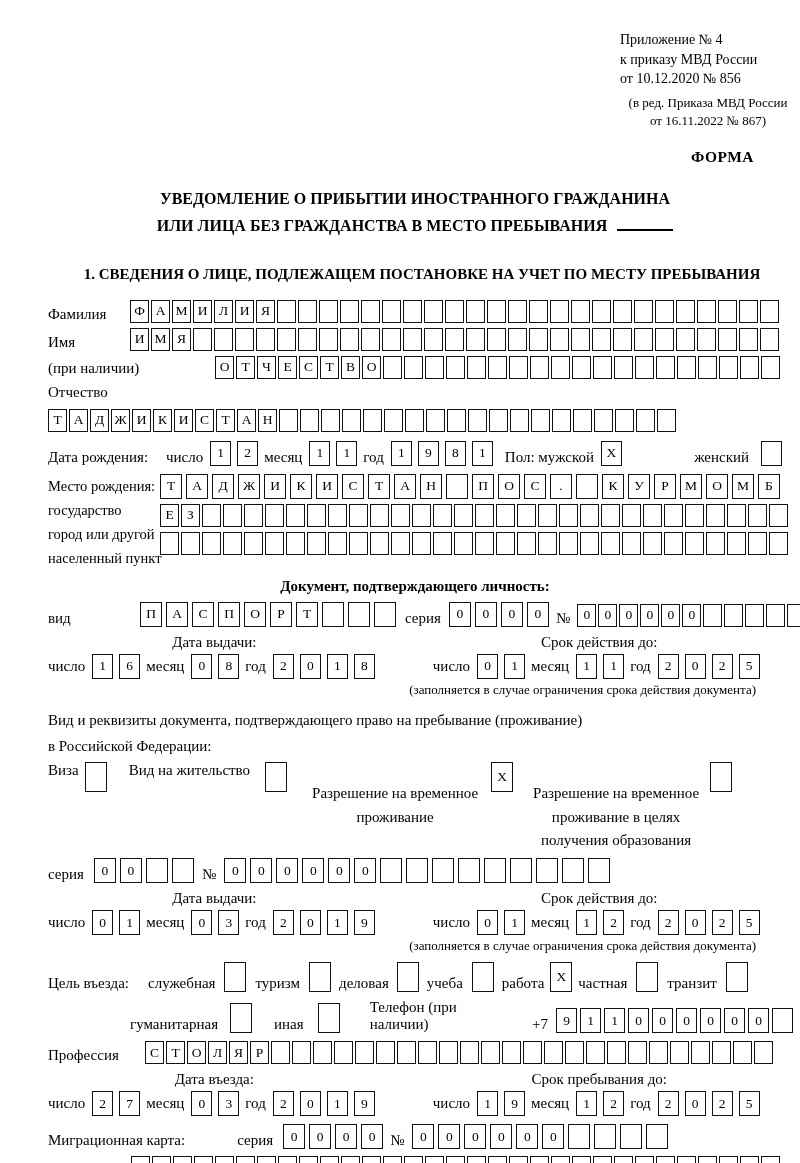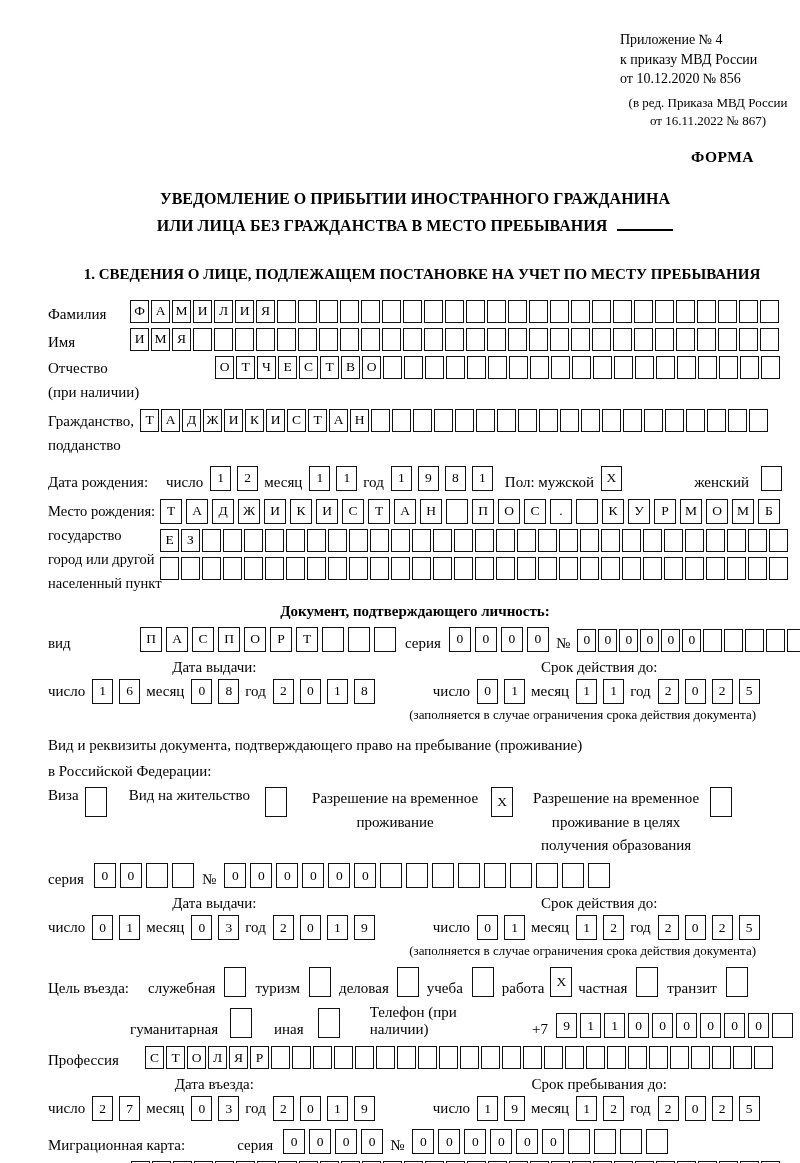--- a/index.html
+++ b/index.html
@@ -30,21 +30,21 @@
   .dcells .cell{width:21px;height:25px;margin-right:6px;}
   .cb .cell{width:21px;height:25px;margin-right:0;}
   .cbt .cell{width:22px;height:30px;margin-right:0;}
   .subhead{text-align:center;font-weight:bold;margin:8px 14px 7px 0;}
   .dpair{display:flex;margin-top:7px;}
   .dh{text-align:center;margin-bottom:3px;}
   .dvals{display:flex;align-items:center;}
   .word{margin-right:7px;white-space:nowrap;}
   .note{text-align:right;font-size:13px;padding-right:40px;margin-top:3px;}
   .plain{margin-top:9px;line-height:1.75;}
-  .stack{text-align:center;line-height:1.55;}
+  .stack{text-align:center;line-height:1.55;margin-top:20px;}
 </style>
 </head>
 <body>
 
 <div class="page">
 
   <div class="appendix">
     <div>Приложение № 4</div>
     <div>к приказу МВД России</div>
     <div>от 10.12.2020 № 856</div>
@@ -132,22 +132,22 @@
         <span class="cell"></span>
         <span class="cell"></span>
         <span class="cell"></span>
         <span class="cell"></span>
         <span class="cell"></span>
       </span>
   </div>
 
   <div class="row row-top">
     <div class="lbl lines" style="width:167px">
+      <div>(при наличии)</div>
       <div>Отчество</div>
-      <div>(при наличии)</div>
     </div>
     <span class="cells">
         <span class="cell">О</span>
         <span class="cell">Т</span>
         <span class="cell">Ч</span>
         <span class="cell">Е</span>
         <span class="cell">С</span>
         <span class="cell">Т</span>
         <span class="cell">В</span>
         <span class="cell">О</span>
@@ -167,24 +167,20 @@
         <span class="cell"></span>
         <span class="cell"></span>
         <span class="cell"></span>
         <span class="cell"></span>
         <span class="cell"></span>
         <span class="cell"></span>
       </span>
   </div>
 
   <div class="row row-top" style="margin-top:2px">
-    <div class="lbl lines" style="width:92px">
-      <div>Гражданство,</div>
-      <div>подданство</div>
-    </div>
     <span class="cells">
         <span class="cell">Т</span>
         <span class="cell">А</span>
         <span class="cell">Д</span>
         <span class="cell">Ж</span>
         <span class="cell">И</span>
         <span class="cell">К</span>
         <span class="cell">И</span>
         <span class="cell">С</span>
         <span class="cell">Т</span>

